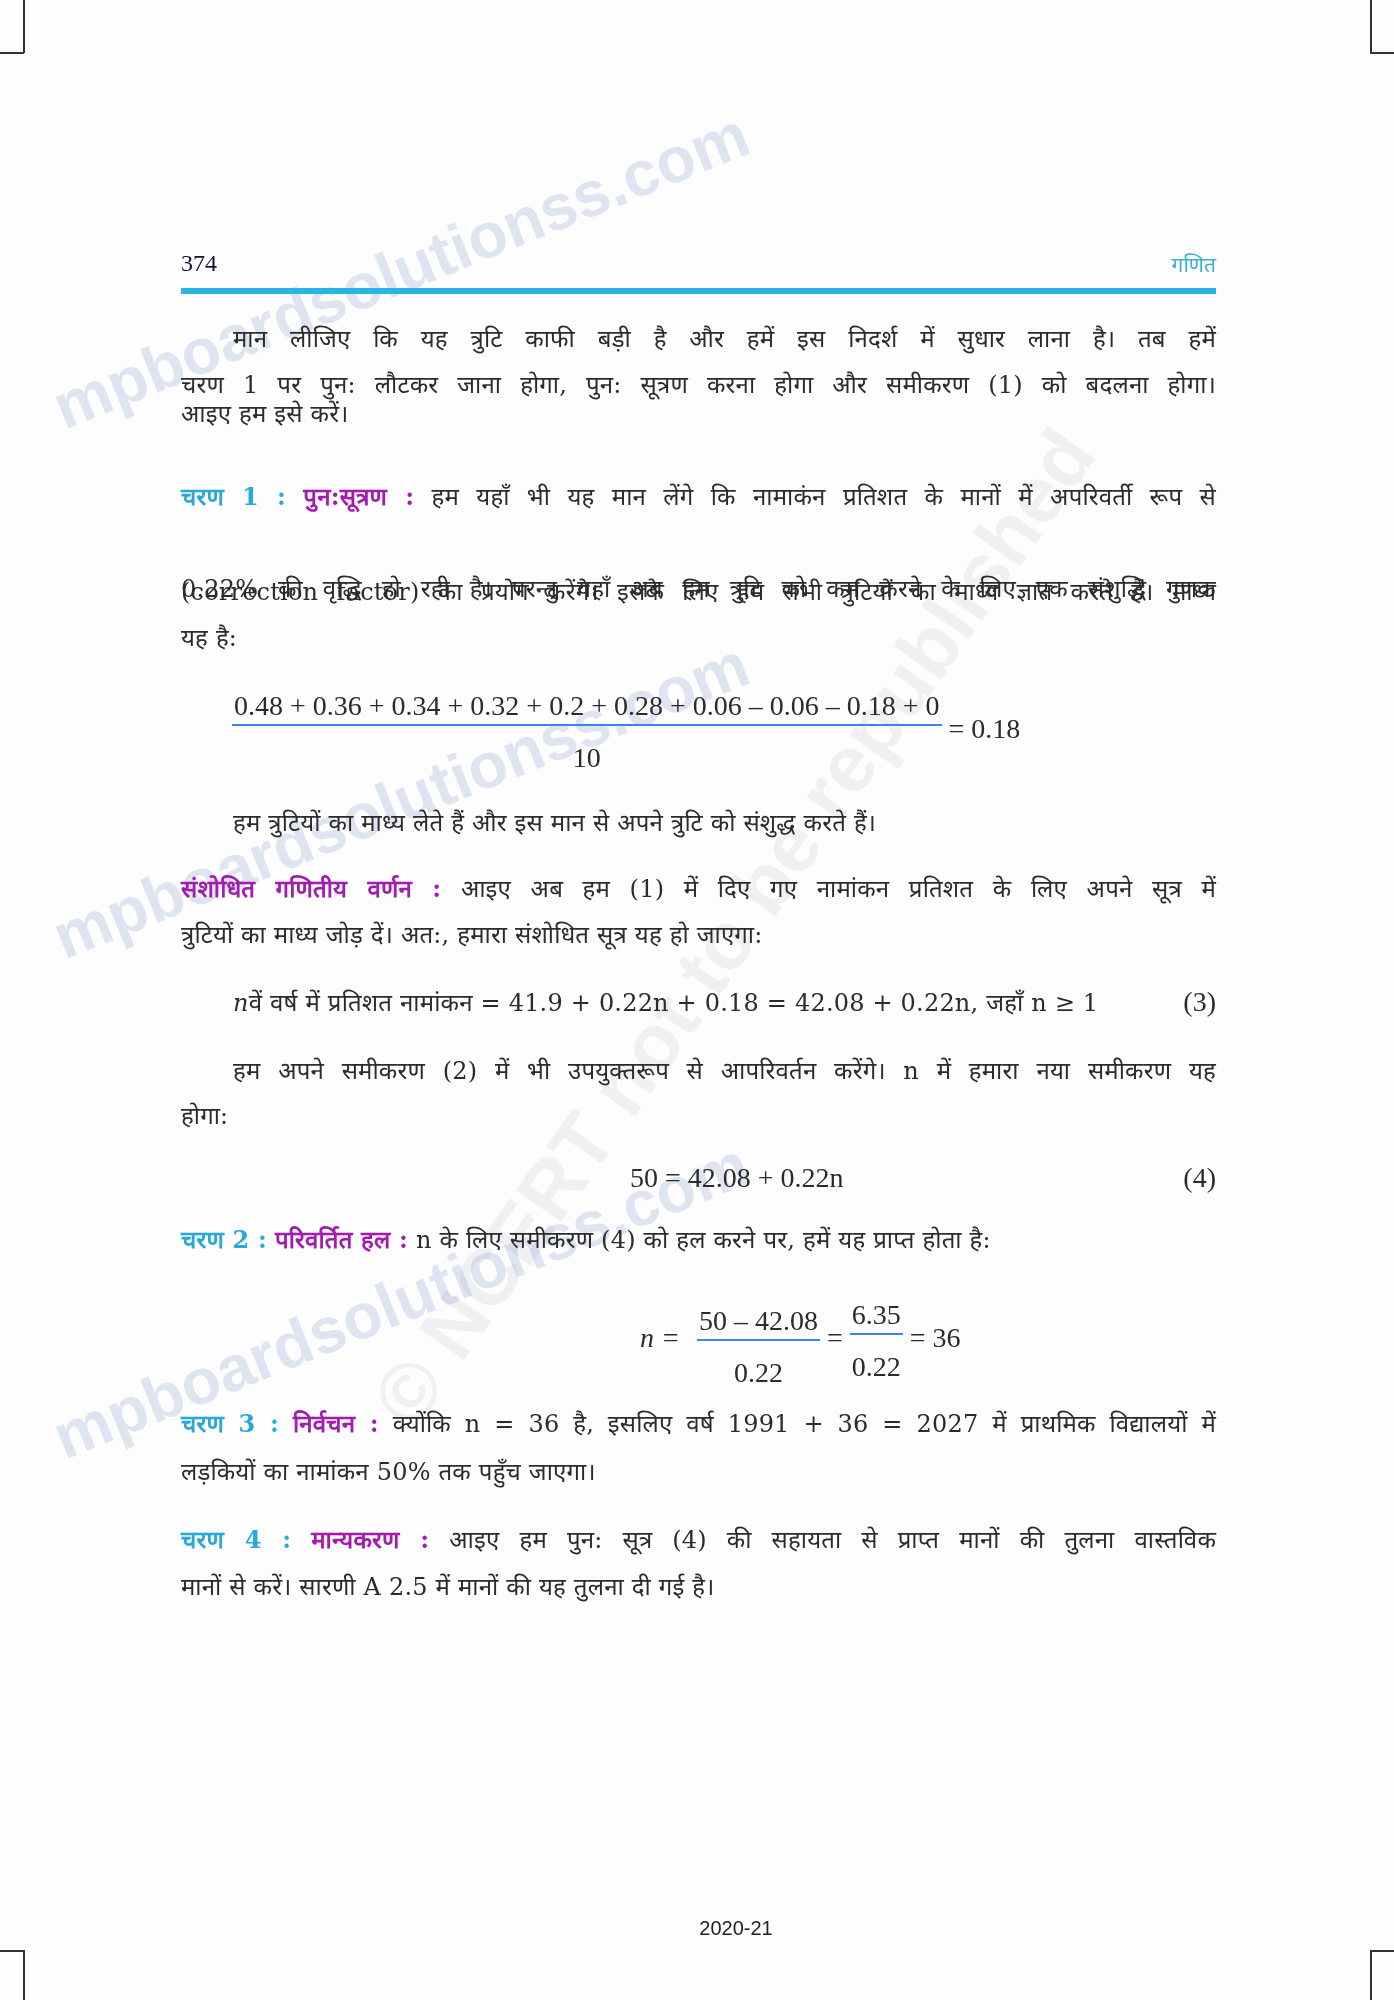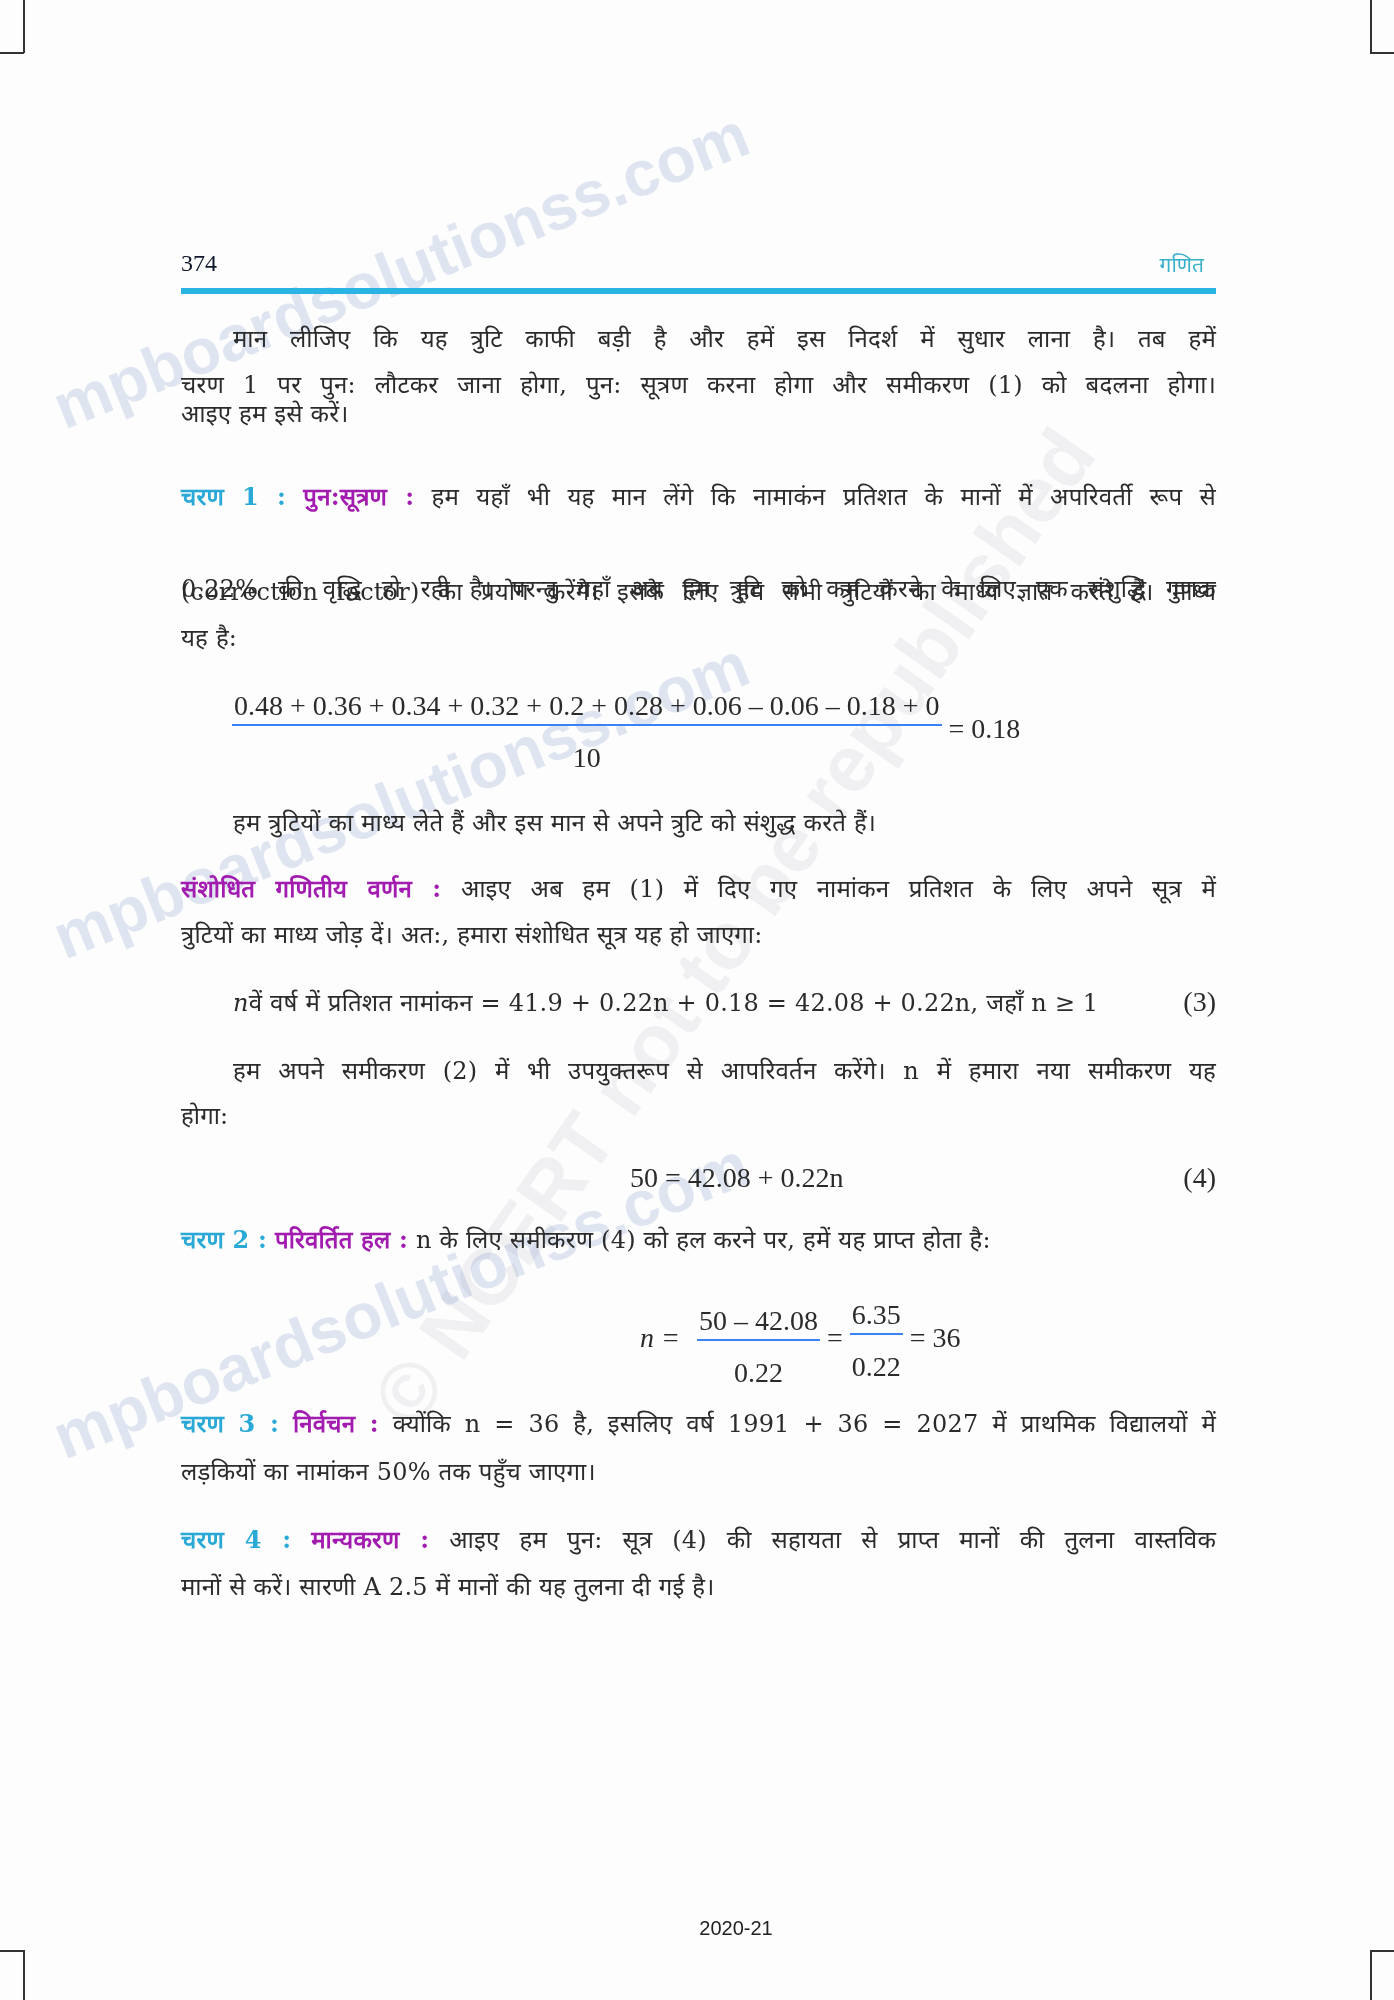--- a/index.html
+++ b/index.html
@@ -8,21 +8,21 @@
     background: #fdfdfd;
     font-family: "DejaVu Serif", "Liberation Serif", serif;
     color: #2b2b2b;
   }
   .crop { position: absolute; background: #333; }
   .page-num {
     position: absolute; left: 181px; top: 250px;
     font-family: "Liberation Serif", serif; font-size: 24px; color: #0f172a;
   }
   .page-subject {
-    position: absolute; right: 190px; top: 250px;
+    position: absolute; right: 178px; top: 250px;
     font-family: "DejaVu Sans", sans-serif; font-size: 21px; color: #3bb0c9;
   }
   .header-rule {
     position: absolute; left: 181px; width: 1035px; top: 288px; height: 6px;
     background: #2ab4e3;
   }
   .line {
     position: absolute; left: 181px; width: 1035px;
     font-size: 24px; line-height: 30px; white-space: nowrap;
     text-align: justify; text-align-last: justify;

